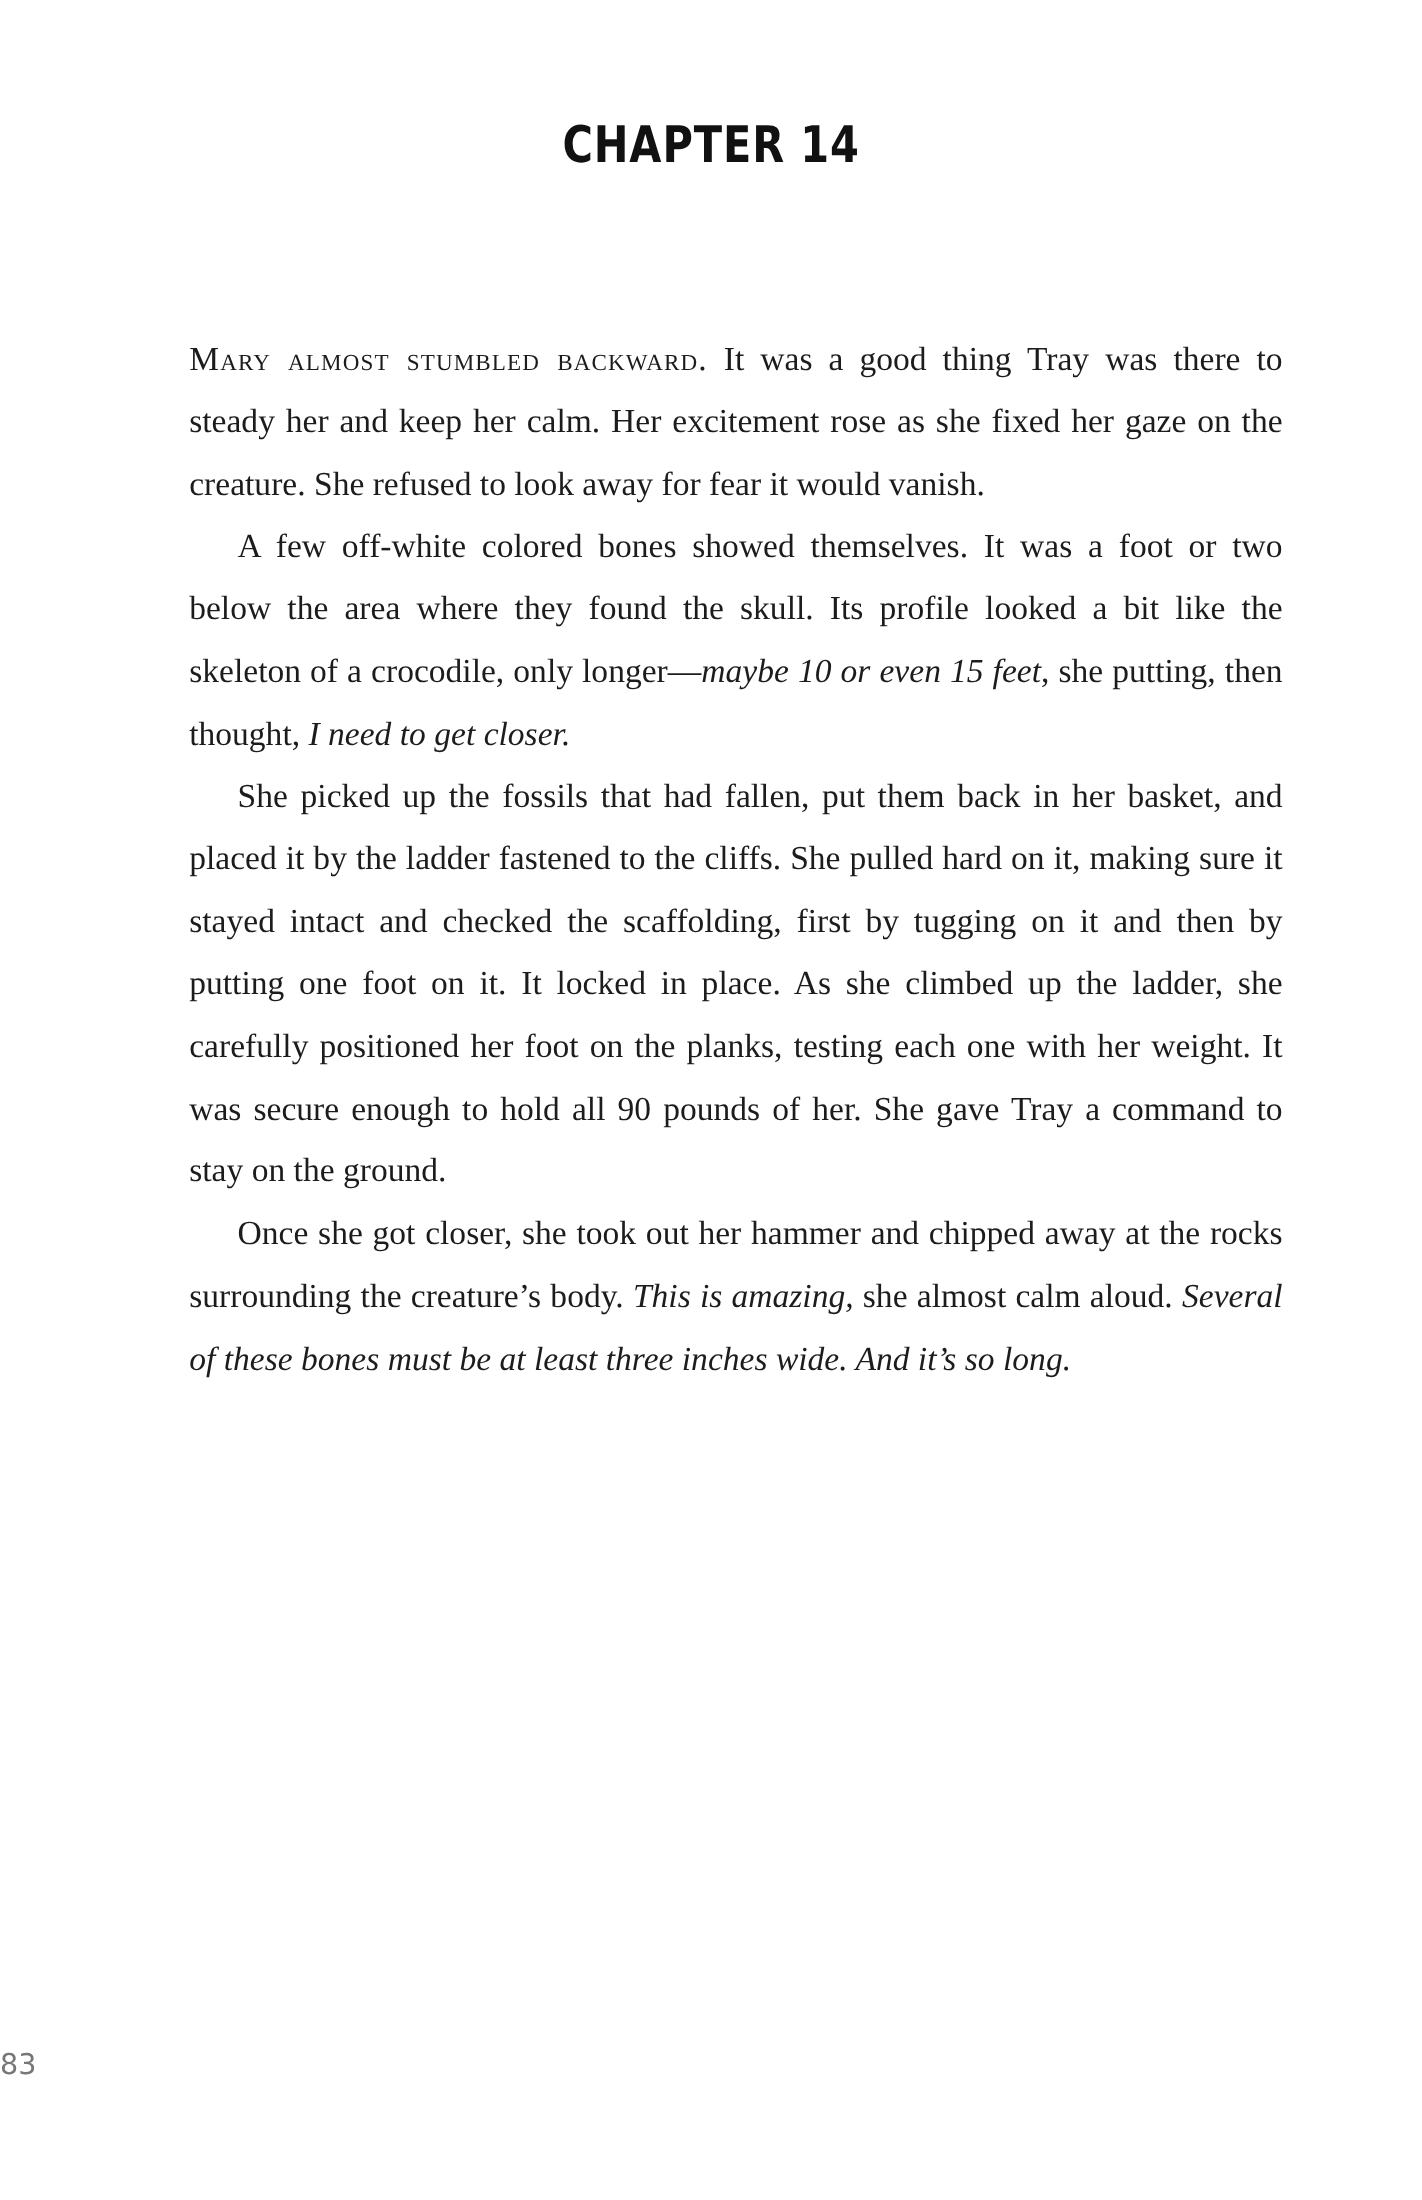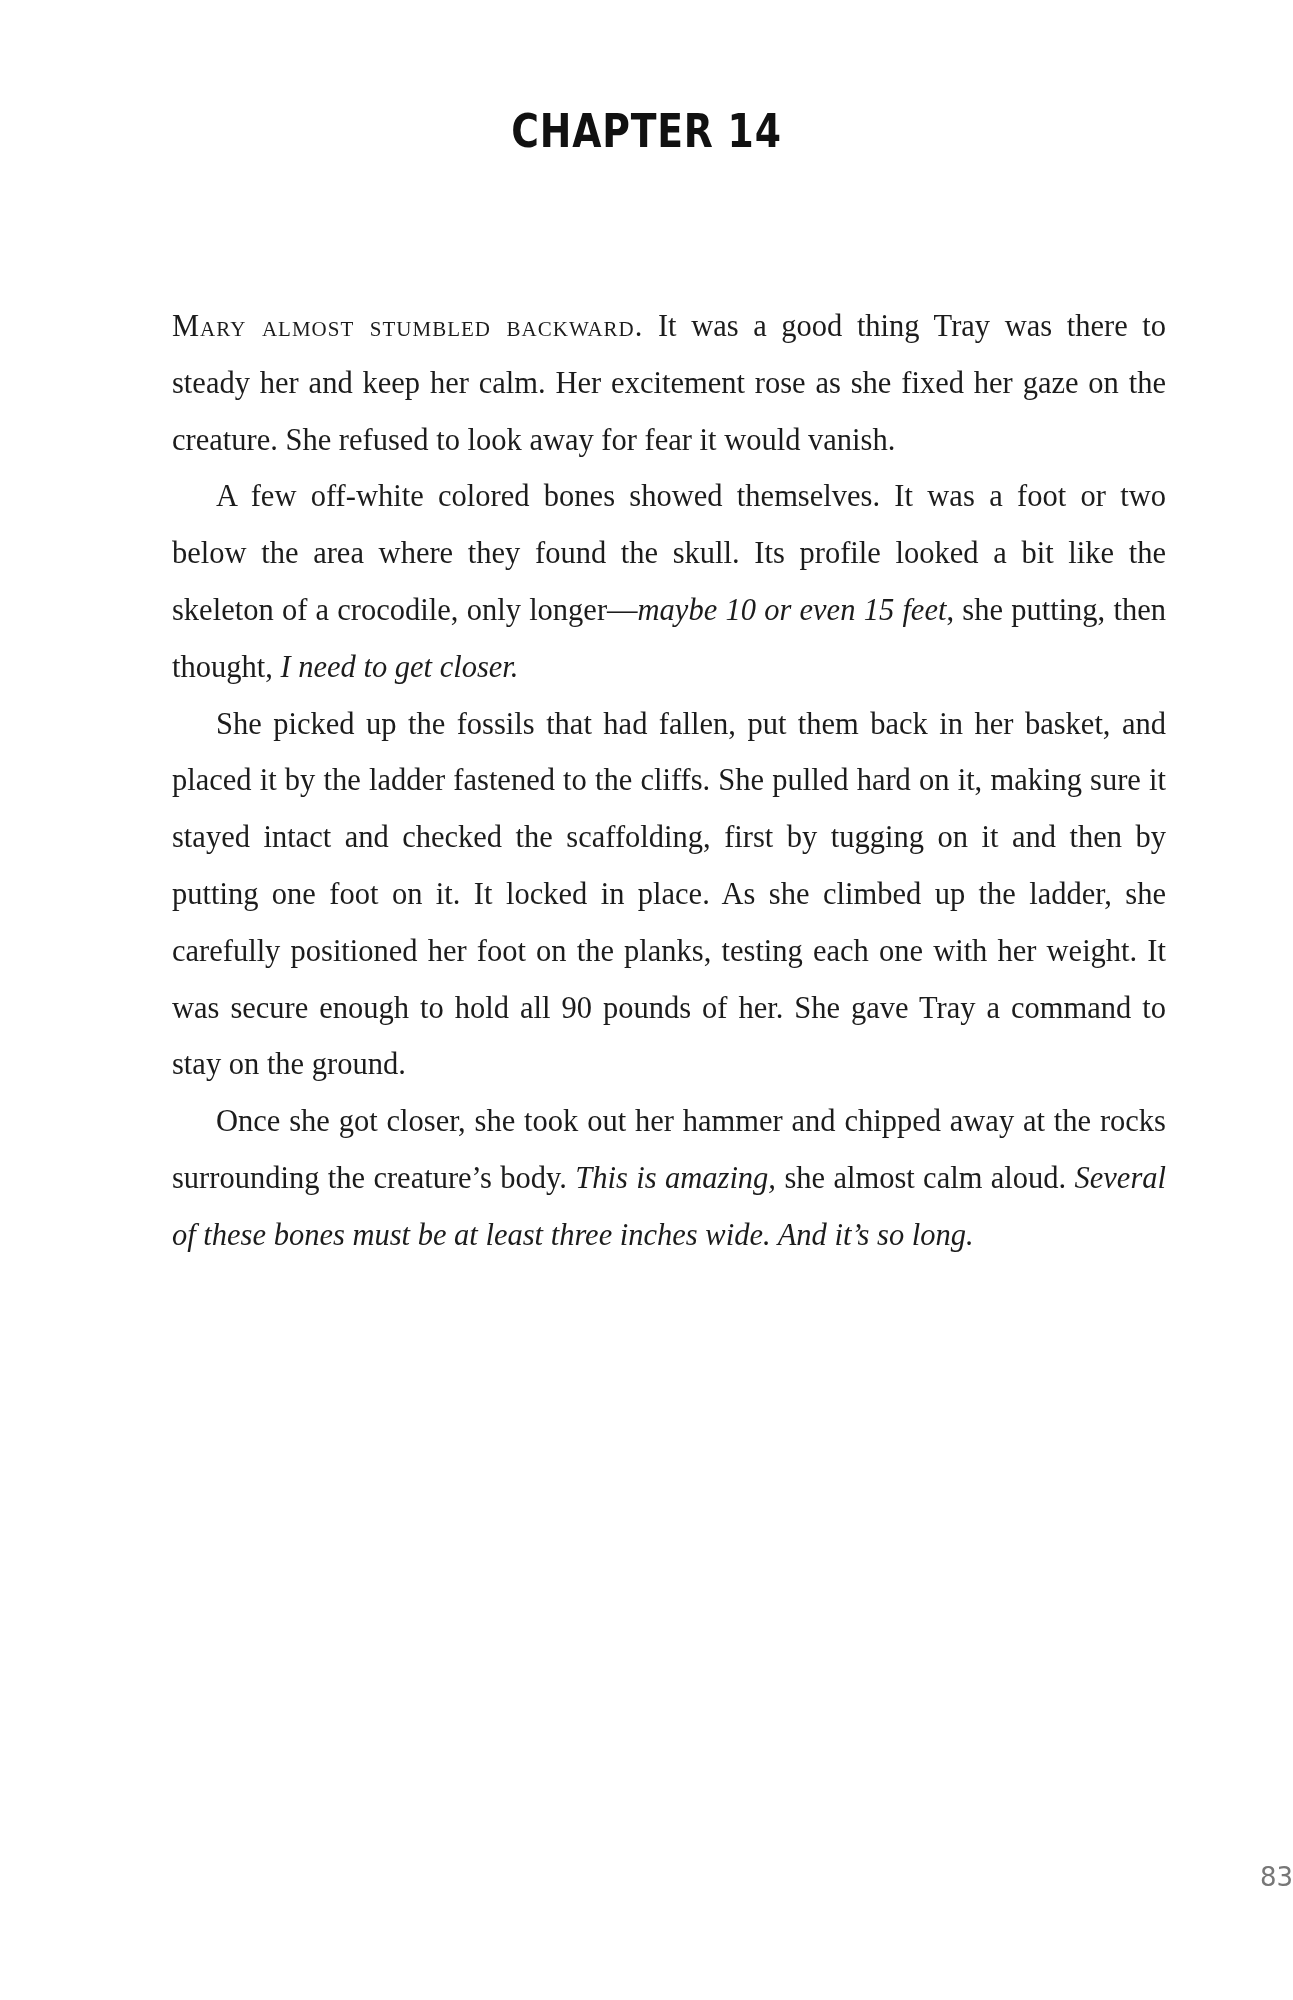--- a/index.html
+++ b/index.html
@@ -54,21 +54,21 @@
     }
     .smallcaps {
       font-variant: small-caps;
       letter-spacing: 1px;
     }
     .page-number {
       position: absolute;
       left: 0;
       width: 1293px;
       top: 1862px;
-      text-align: right;
+      text-align: left;
       font-family: "DejaVu Sans", sans-serif;
       font-size: 26px;
       color: #777;
     }
   </style>
 </head>
 <body>
 
 <div class="page">
   <div class="chapter-title">CHAPTER 14</div>

